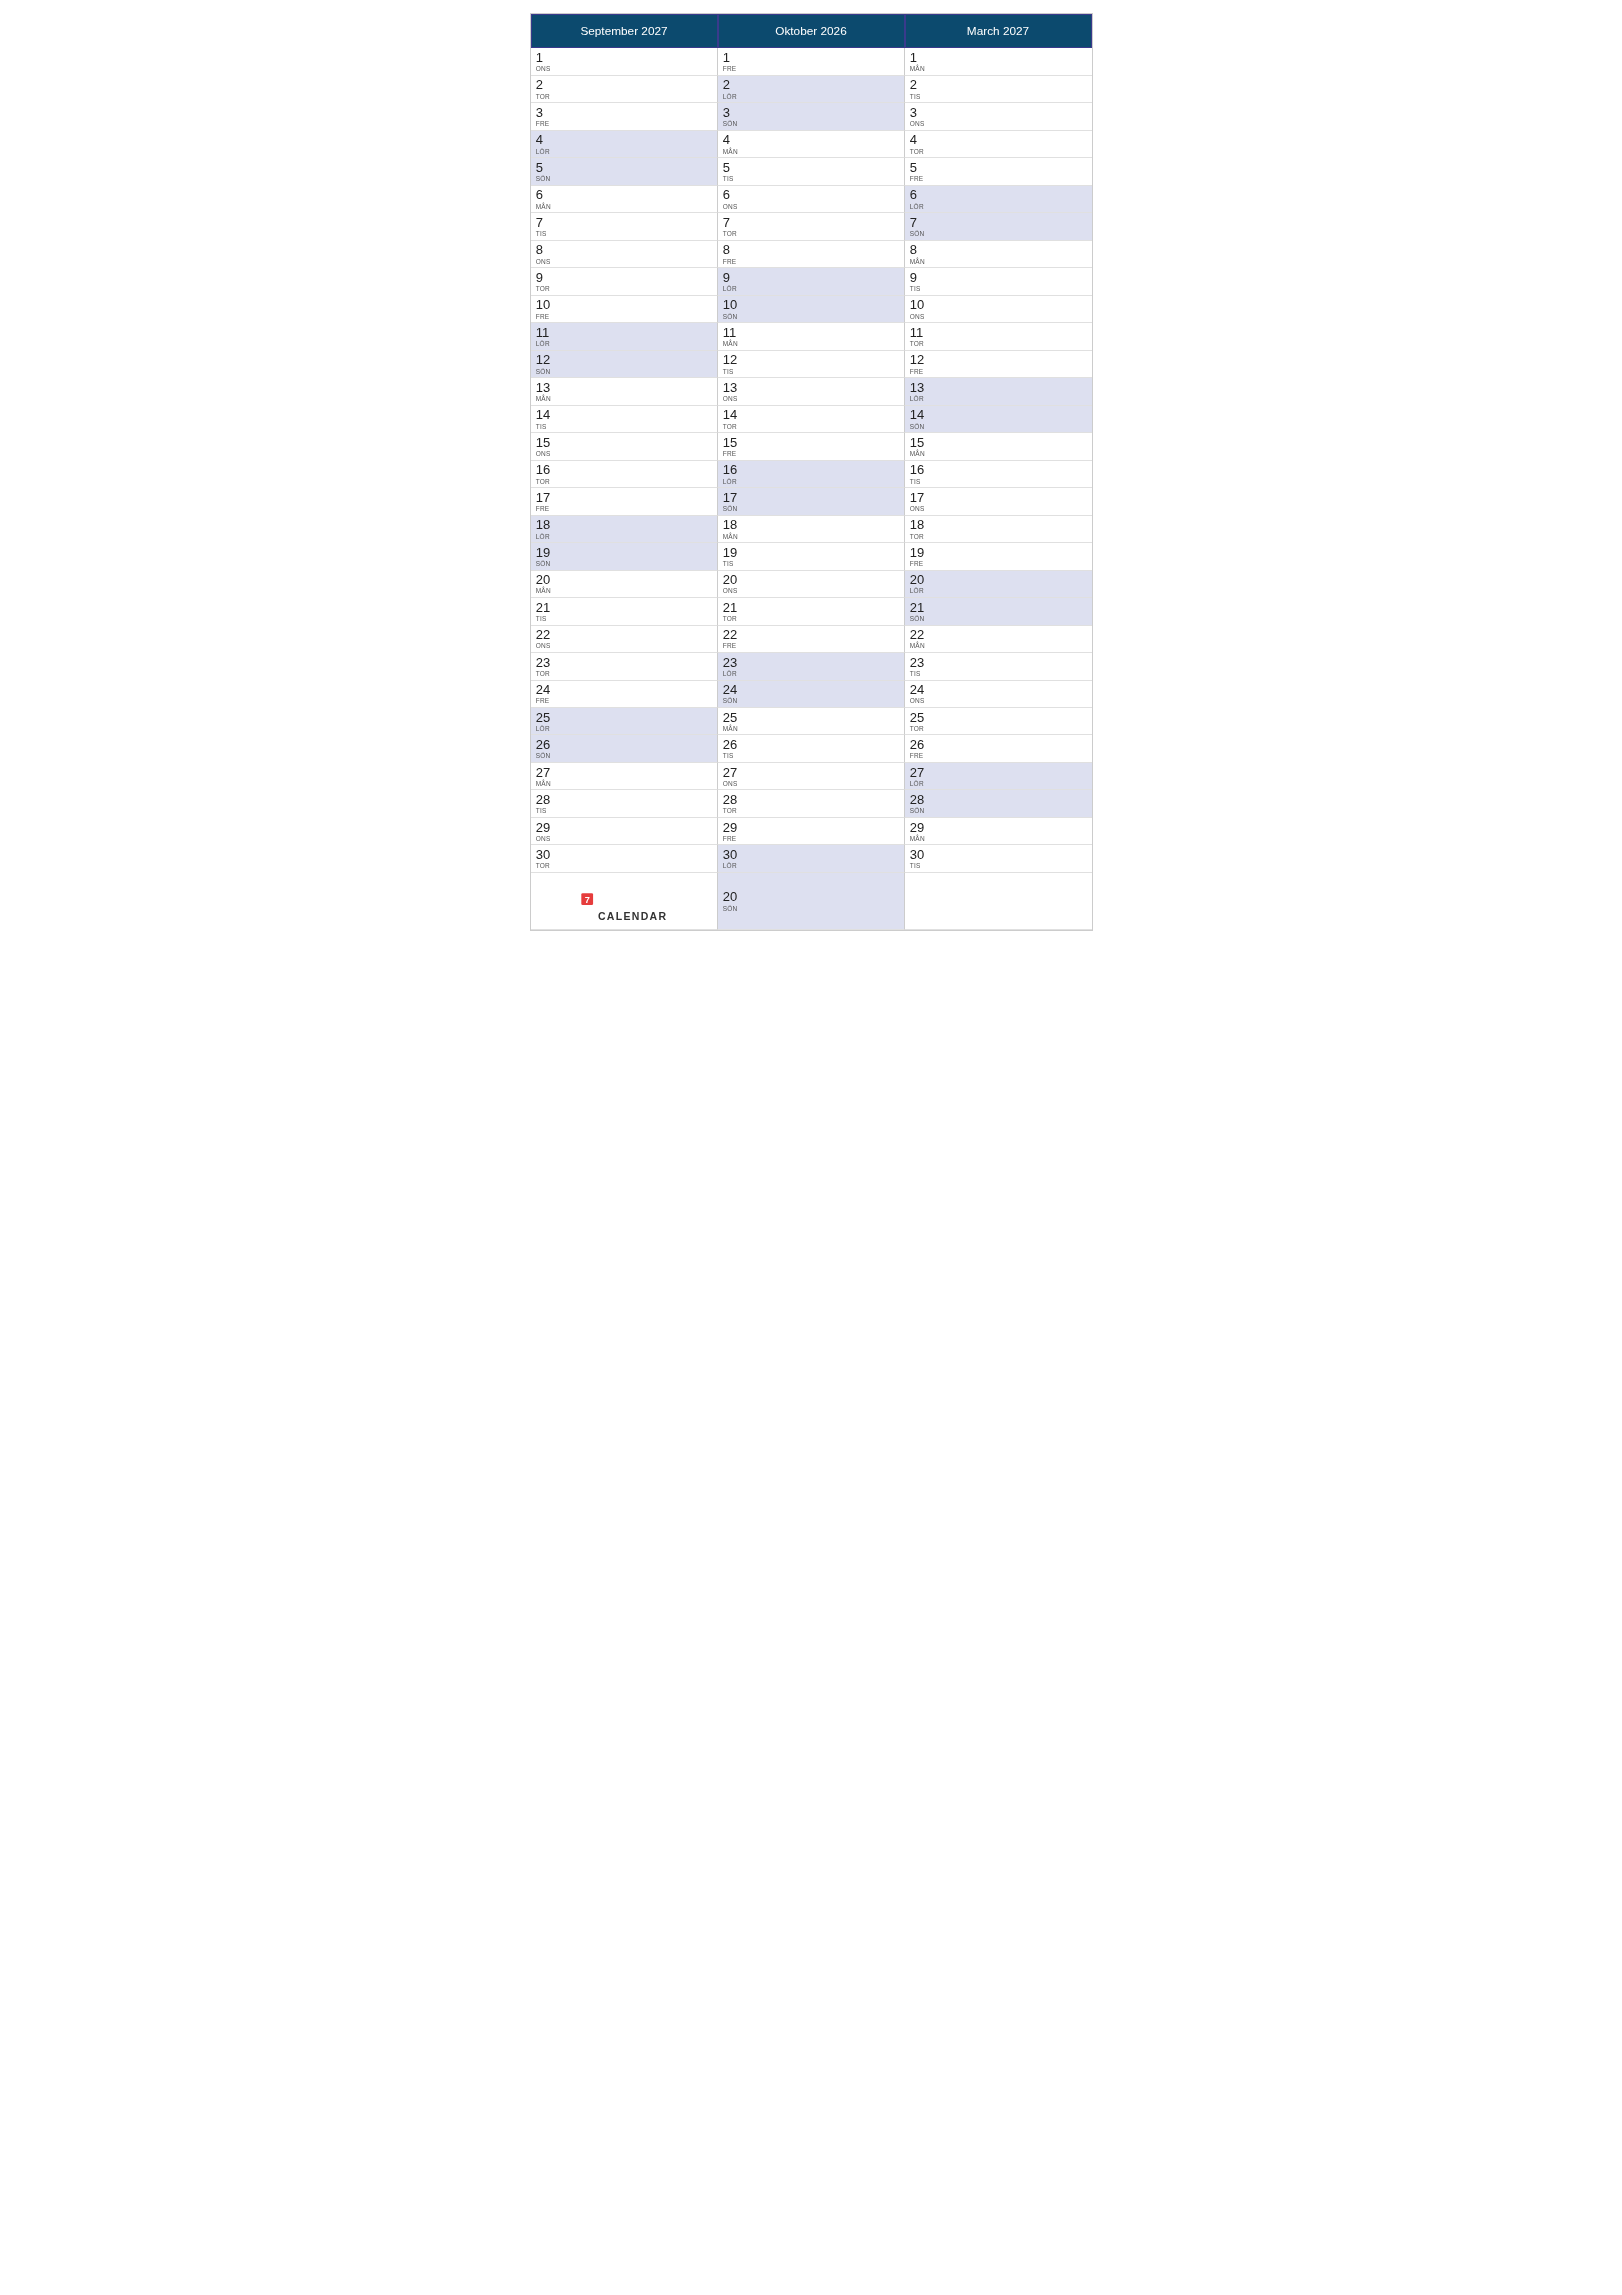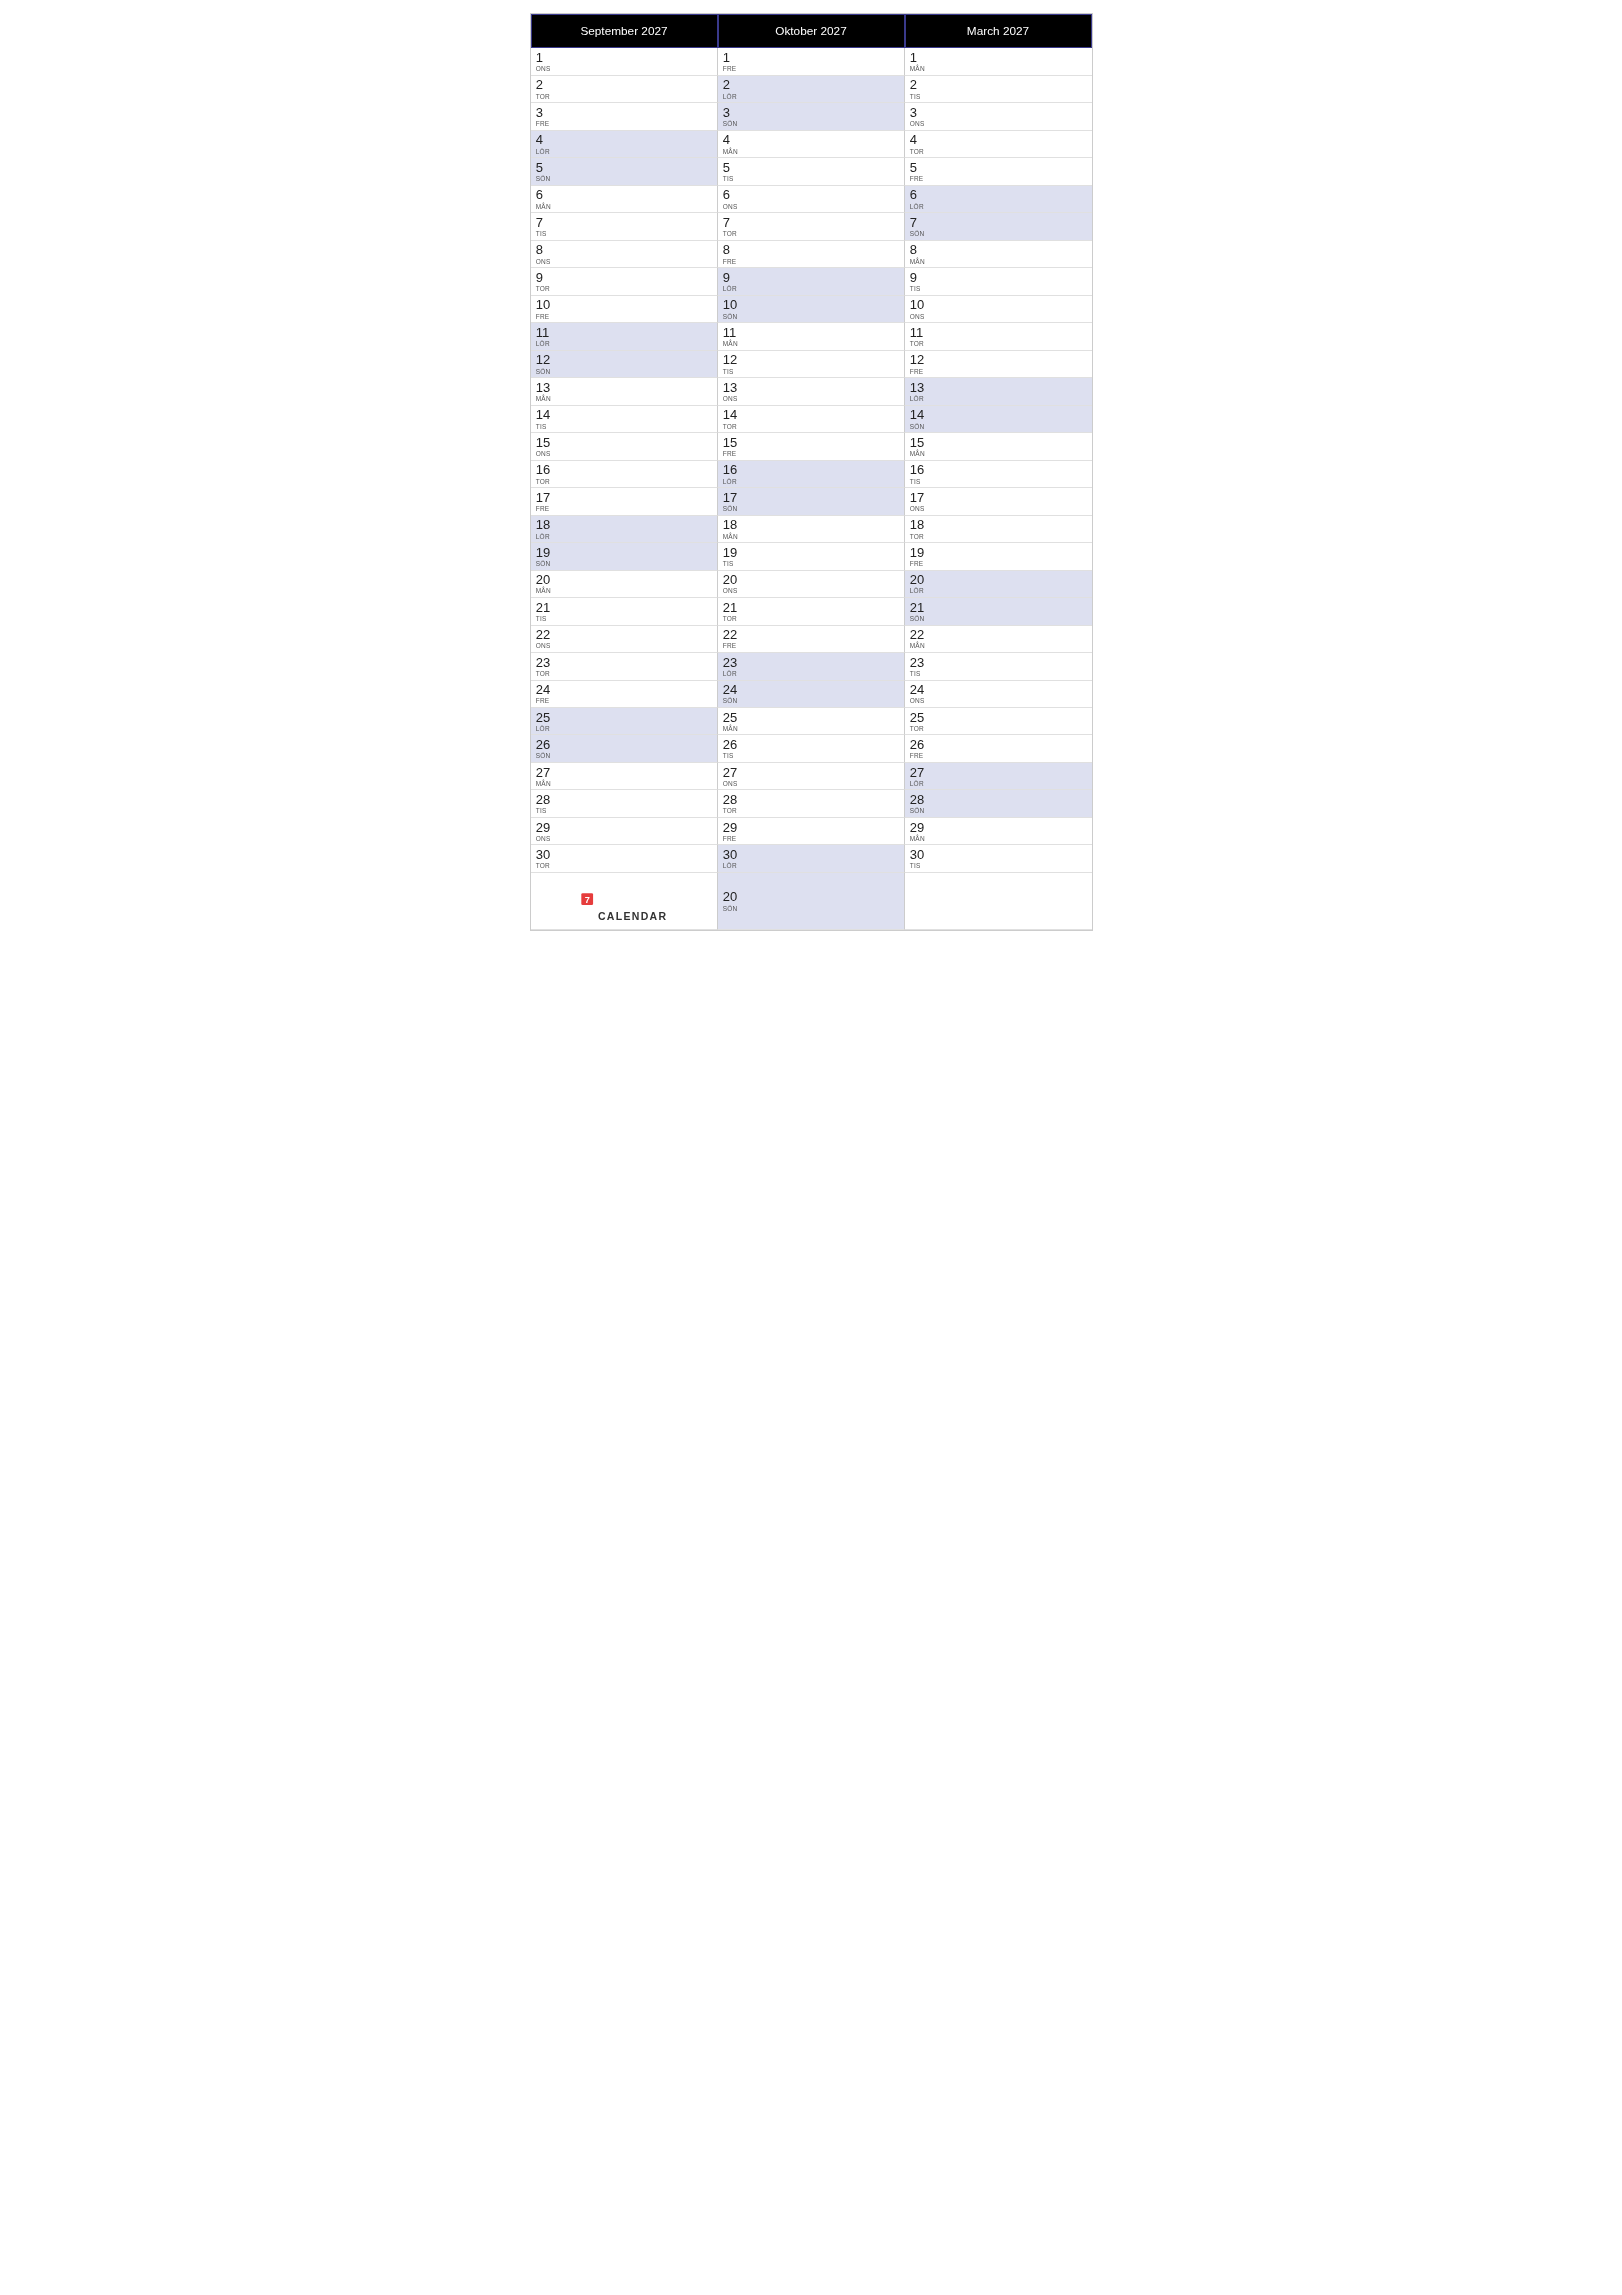--- a/index.html
+++ b/index.html
@@ -9,21 +9,21 @@
       width: 589px;
       margin: 0 auto;
       padding: 13px;
     }
     .calendar-grid {
       display: grid;
       grid-template-columns: 1fr 1fr 1fr;
       border: 0.7px solid #ccc;
     }
     .month-header {
-      background: #000000;
+      background: #0c4a6e;
       color: #fff;
       text-align: center;
       padding: 9.2px 3.9px;
       font-size: 11.8px;
       font-weight: normal;
       border: 0.7px solid #3a3a8c;
     }
     .day-cell {
       padding: 2.6px 5.2px 2.6px 5.2px;
       border-bottom: 0.7px solid #e0e0e0;
@@ -77,21 +77,21 @@
       letter-spacing: 1.3px;
       color: #333;
       margin-top: 31px;
     }
   </style>
 </head>
 <body>
 
 <div class="calendar-grid" id="calendar-container">
 <div class="month-header">September 2027</div>
-    <div class="month-header">Oktober 2027</div>
+    <div class="month-header">Oktober 2026</div>
     <div class="month-header">March 2027</div>
     <div class="day-cell">
       <div class="day-num">1</div>
       <div class="day-name">ONS</div>
     </div>
     <div class="day-cell">
       <div class="day-num">1</div>
       <div class="day-name">FRE</div>
     </div>
     <div class="day-cell">

